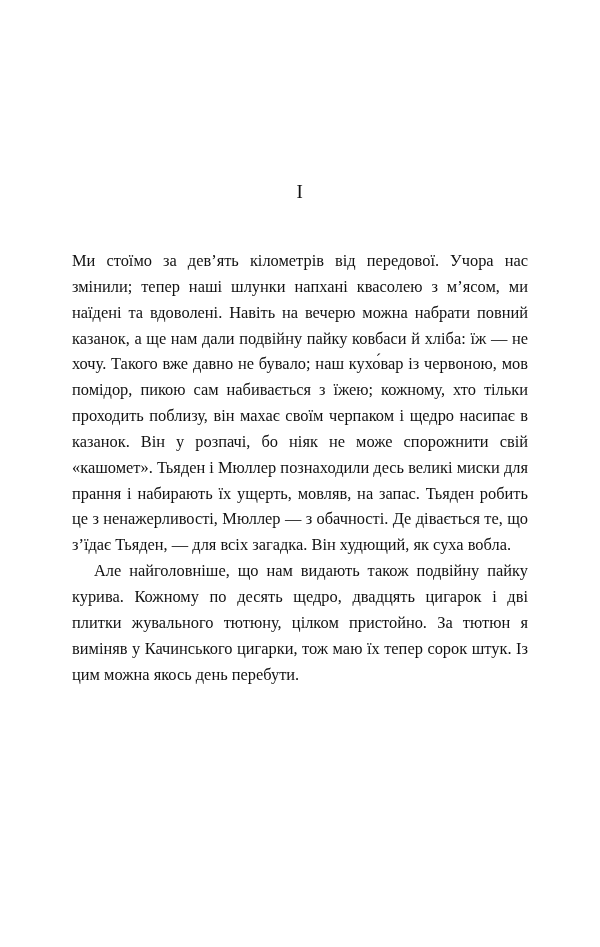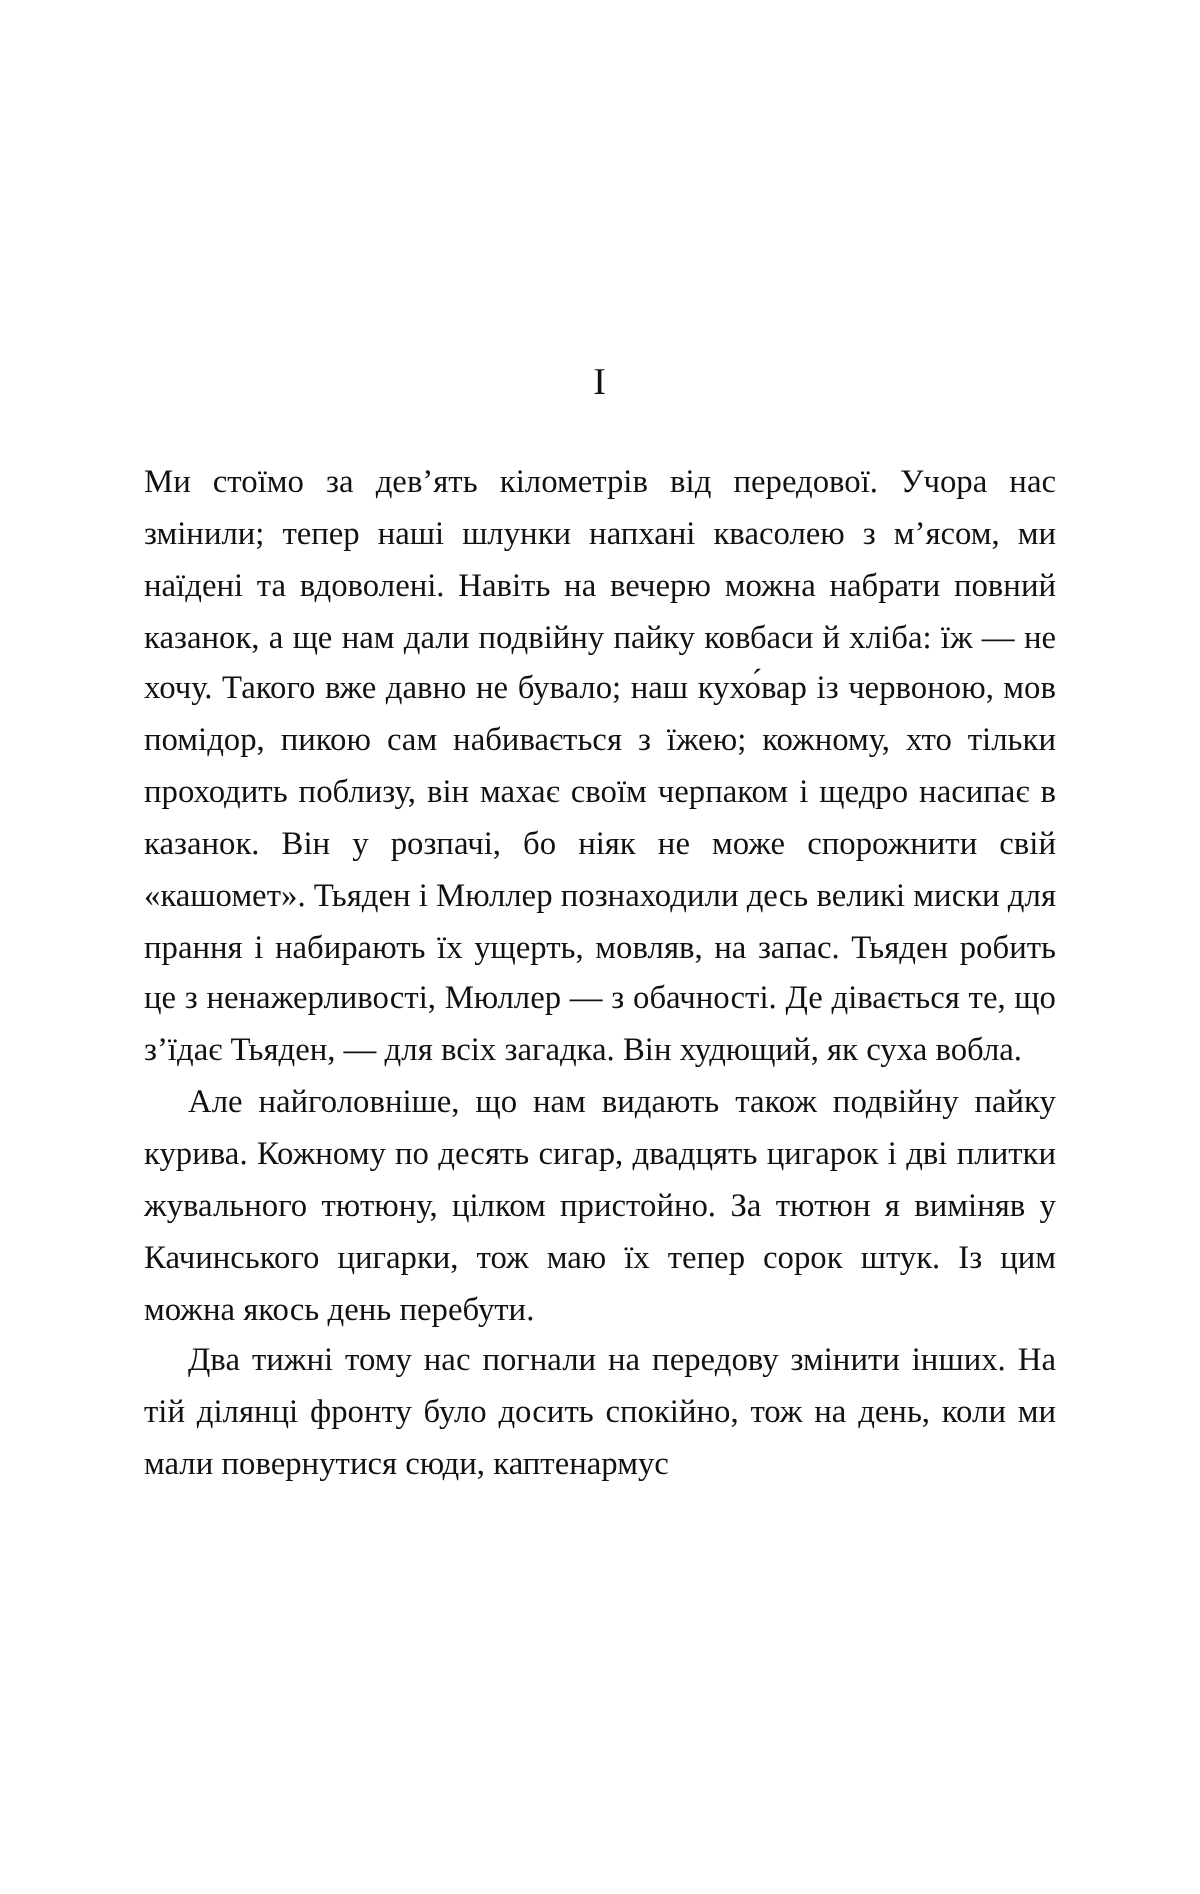--- a/index.html
+++ b/index.html
@@ -28,21 +28,21 @@
     width: 600px;
     text-align: center;
     font-size: 19px;
     line-height: 24px;
     font-weight: 400;
     color: #111111;
     letter-spacing: 0.5px;
   }
   .body-text {
     position: absolute;
-    top: 228px;
+    top: 248px;
     left: 72px;
     width: 456px;
     font-size: 16.4px;
     line-height: 25.85px;
     text-align: justify;
     text-justify: inter-word;
     color: #111111;
     hyphens: manual;
     -webkit-hyphens: manual;
   }
@@ -60,17 +60,16 @@
 </style>
 </head>
 <body>
 
 <div class="page">
 
   <div class="chapter-heading">I</div>
 
   <div class="body-text">
     <p class="first">Ми стоїмо за дев’ять кілометрів від передової. Учора нас змінили; тепер наші шлунки напхані квасолею з м’ясом, ми наїдені та вдоволені. Навіть на вечерю можна набрати повний казанок, а ще нам дали подвій­ну пайку ковбаси й хліба: їж — не хочу. Такого вже дав­но не бувало; наш кухо́вар із червоною, мов помідор, пикою сам набивається з їжею; кожному, хто тільки проходить поблизу, він махає своїм черпаком і щедро насипає в казанок. Він у розпачі, бо ніяк не може спо­рожнити свій «кашомет». Тьяден і Мюллер позна­ходили десь великі миски для прання і набирають їх ущерть, мовляв, на запас. Тьяден робить це з нена­жерливості, Мюллер — з обачності. Де дівається те, що з’їдає Тьяден, — для всіх загадка. Він худющий, як суха вобла.</p>
-    <p>Але найголовніше, що нам видають також подвій­ну пайку курива. Кожному по десять сигар, двадцять цигарок і дві плитки жувального тютюну, цілком при­стойно. За тютюн я виміняв у Качинського цигарки, тож маю їх тепер сорок штук. Із цим можна якось день перебути.</p>
-    <p>Два тижні тому нас погнали на передову змінити інших. На тій ділянці фронту було досить спокійно, тож на день, коли ми мали повернутися сюди, каптенармус</p>
+    <p>Але найголовніше, що нам видають також подвій­ну пайку курива. Кожному по десять щедро, двадцять цигарок і дві плитки жувального тютюну, цілком при­стойно. За тютюн я виміняв у Качинського цигарки, тож маю їх тепер сорок штук. Із цим можна якось день перебути.</p>
   </div>
 
 </div>
 
 </body></html>

